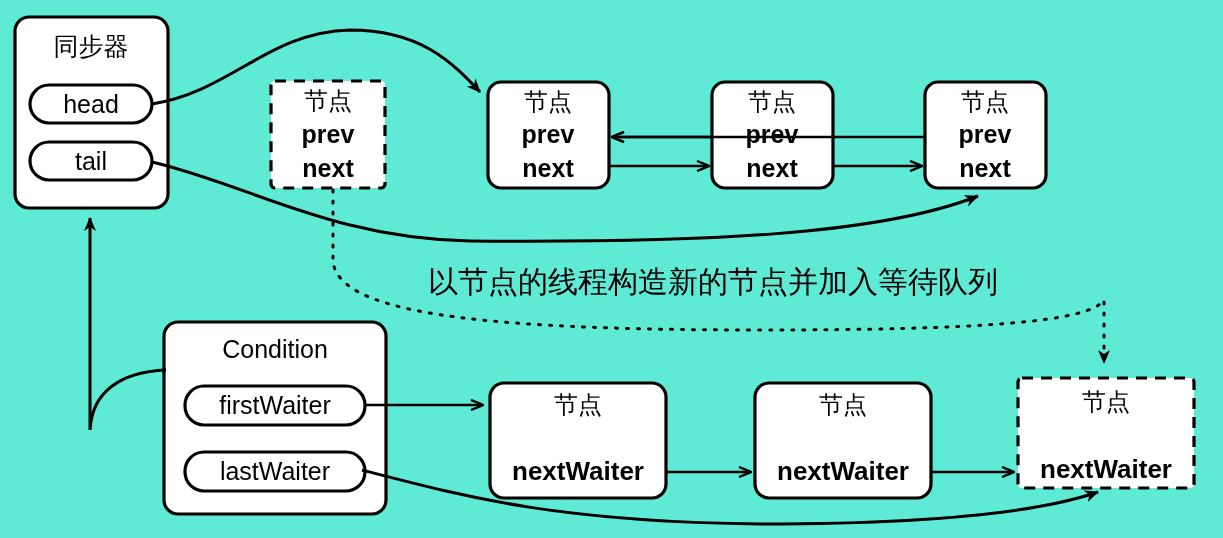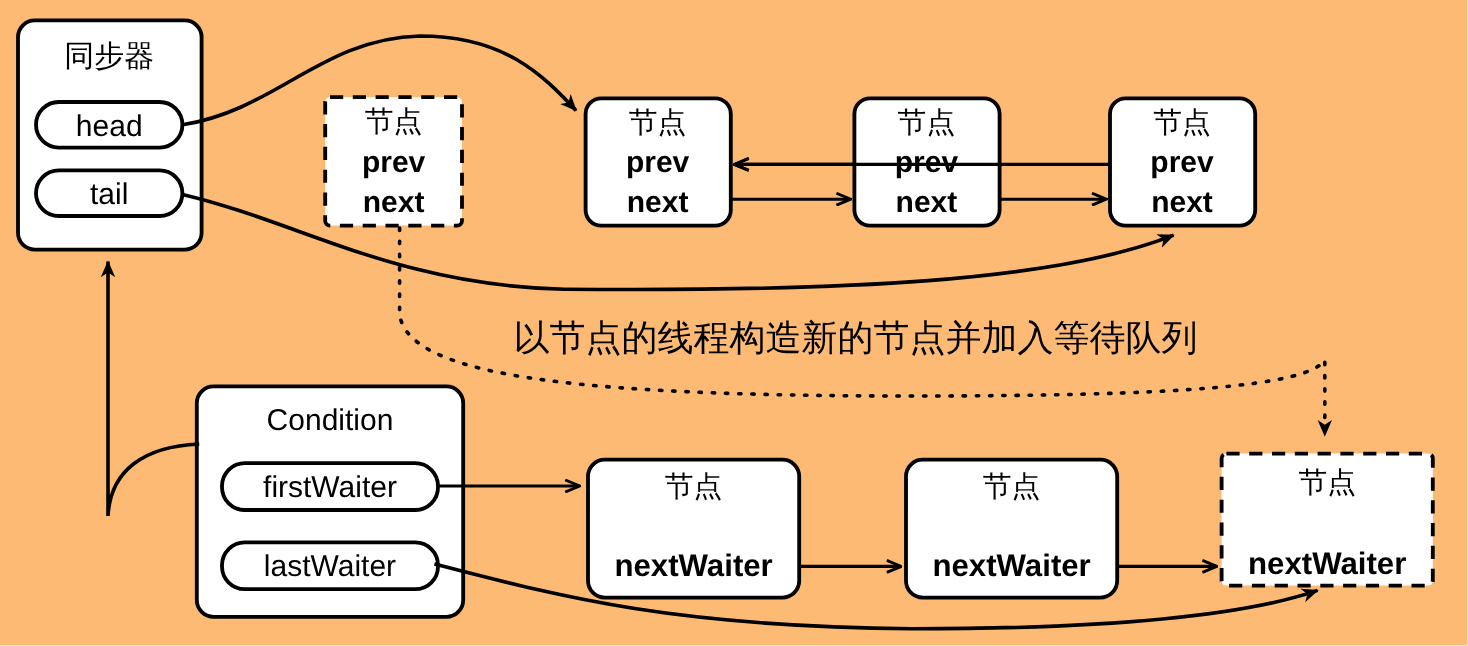--- a/index.html
+++ b/index.html
@@ -1,21 +1,21 @@
 <!DOCTYPE html>
 <html><head>
 <meta charset="utf-8">
 <style>
   html,body{margin:0;padding:0;background:#ffffff;}
   body{
     width:1223px;height:538px;
     font-family:"Liberation Sans","DejaVu Sans",sans-serif;
     overflow:hidden;
   }
-  #diagram-root{position:relative;width:1223px;height:538px;background:#fdba74;}
+  #diagram-root{position:relative;width:1223px;height:538px;background:#5eead4;}
   svg{display:block;}
   .box-fill{fill:#ffffff;stroke:#000000;stroke-width:3.2;}
   .box-dashed{fill:#ffffff;stroke:#000000;stroke-width:3.2;stroke-dasharray:11 8;}
   .pill{fill:#ffffff;stroke:#000000;stroke-width:3.2;}
   .edge{fill:none;stroke:#000000;stroke-width:2.6;stroke-linecap:butt;}
   .edge-thick{fill:none;stroke:#000000;stroke-width:3.0;}
   .edge-dotted{fill:none;stroke:#000000;stroke-width:3.0;stroke-dasharray:2 9;stroke-linecap:round;}
   text{fill:#000000;}
   .t-title{font-size:25px;font-weight:400;}
   .t-pill{font-size:25px;font-weight:400;}

